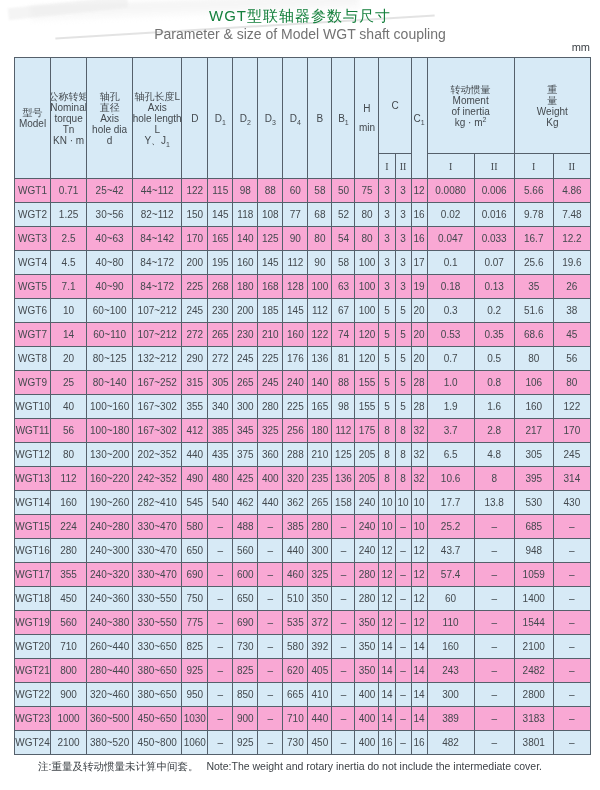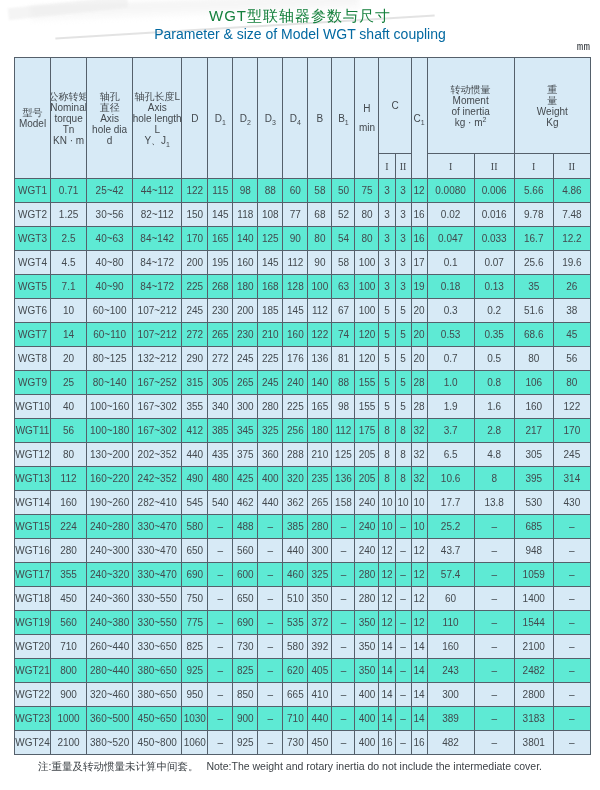--- a/index.html
+++ b/index.html
@@ -6,36 +6,36 @@
   body{
     width:600px;height:790px;position:relative;background:#ffffff;
     font-family:"Liberation Sans", sans-serif;color:#43494e;overflow:hidden;
   }
   .watermark{position:absolute;pointer-events:none;}
   #wm1{left:30px;top:0px;width:330px;height:16px;background:linear-gradient(180deg,#e9e9e9,#f8f8f8);transform:rotate(-2deg);opacity:.5;filter:blur(2px);}
   #wm2{left:55px;top:26px;width:380px;height:2px;background:#dcdcdc;transform:rotate(-3.5deg);opacity:.8;}
   #wm3{left:8px;top:2px;width:120px;height:12px;background:#ececec;transform:rotate(-6deg);opacity:.55;filter:blur(1px);}
 
   .title-zh{position:absolute;left:0;top:7px;width:100%;text-align:center;font-size:15px;letter-spacing:1px;color:#15803d;}
-  .title-en{position:absolute;left:0;top:26px;width:100%;text-align:center;font-size:14px;color:#0369a1;}
-  .unit{position:absolute;top:41px;right:10px;font-size:11px;color:#3d4247;font-family:Liberation Mono, monospace;}
+  .title-en{position:absolute;left:0;top:26px;width:100%;text-align:center;font-size:14px;color:#737373;}
+  .unit{position:absolute;top:41px;right:10px;font-size:11px;color:#3d4247;}
 
   table{
     position:absolute;left:14px;top:57px;
     border-collapse:collapse;table-layout:fixed;width:577px;
     font-size:10px;color:#43494e;
   }
   th,td{
     border:1px solid #55606b;padding:0;text-align:center;vertical-align:middle;
     font-weight:normal;white-space:nowrap;overflow:hidden;line-height:1.1;
   }
   thead th{background:#d7eaf6;}
   thead tr.main{height:96px;}
   thead tr.sub{height:25px;}
-  tbody tr{height:24px;background:#5eead4;}
+  tbody tr{height:24px;background:#f9a8d4;}
   tbody tr.alt td{background:#d7eaf6;}
   .vstack{height:100%;display:flex;flex-direction:column;justify-content:space-evenly;align-items:center;}
   sub{font-size:7px;line-height:0;}
   sup{font-size:7px;line-height:0;}
   .roman{font-family:"Liberation Serif", serif;font-size:10px;}
   .note{position:absolute;left:14px;top:760px;width:578px;font-size:10.5px;color:#3d4247;white-space:nowrap;margin-left:24px;}
   .note span{margin-right:8px;}
 </style>
 </head>
 <body>

